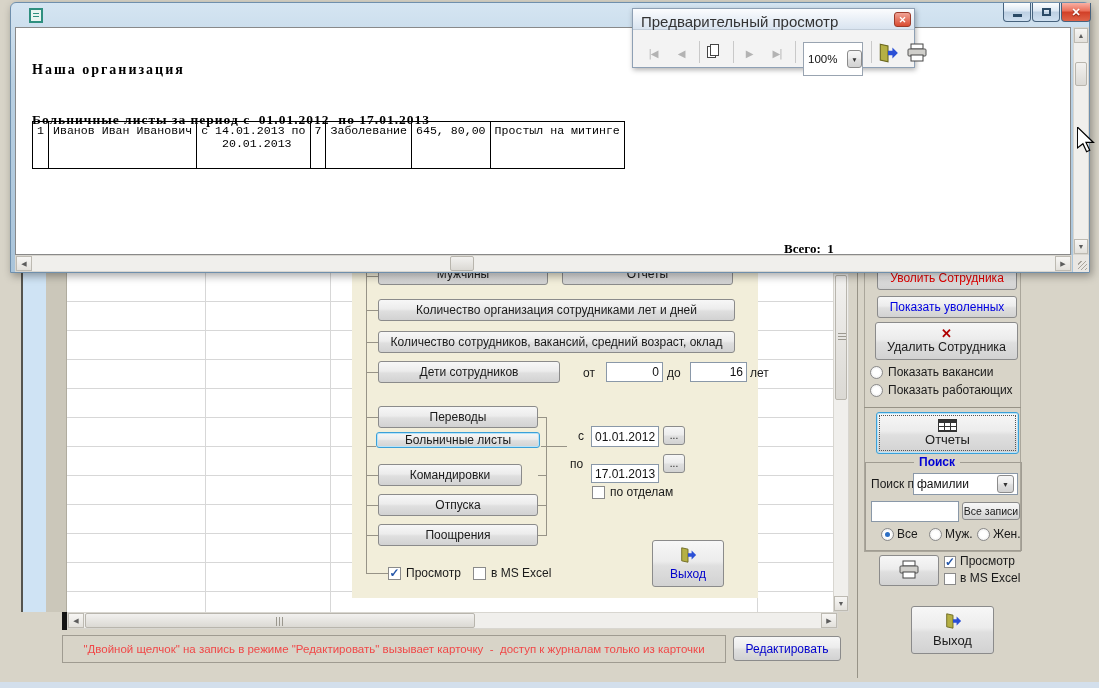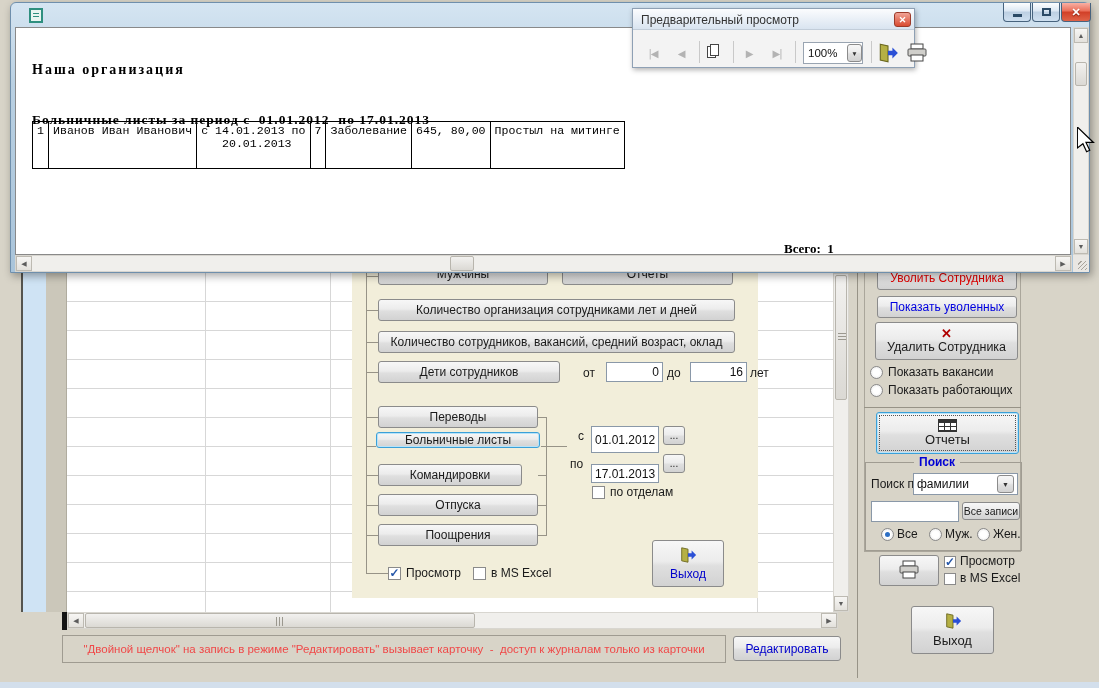--- a/index.html
+++ b/index.html
@@ -166,21 +166,21 @@
     <span>Командировки</span>
   </button>
 <button class="win-btn" style="left:378px;top:494px;width:160px;height:22px">
     <span>Отпуска</span>
   </button>
 <button class="win-btn" style="left:378px;top:524px;width:160px;height:22px">
     <span>Поощрения</span>
   </button>
 
 <span class="lbl" style="left:578px;top:429px">с</span>
-<input class="ipt" style="left: 591px; top: 426px; width: 68px; height: 27px;" readonly="" value="01.01.2012">
+<input class="ipt" style="left: 591px; top: 426px; width: 68px; height: 21px;" readonly="" value="01.01.2012">
 <button class="win-btn" style="left:663px;top:426px;width:22px;height:19px;font-size:10px">
     <span>...</span>
   </button>
 <span class="lbl" style="left:570px;top:457px">по</span>
 <input class="ipt" style="left: 591px; top: 464px; width: 68px; height: 19px;" readonly="" value="17.01.2013">
 <button class="win-btn" style="left:663px;top:454px;width:22px;height:19px;font-size:10px">
     <span>...</span>
   </button>
 
 <span class="chk" style="left:592px;top:486px"></span>
@@ -318,21 +318,21 @@
         <span>▶</span>
       </div>
   </div>
   <div class="abs" style="left:1062px;top:252px;width:16px;height:17px;background:#e9e7e3">
     <span class="abs" style="right:2px;bottom:2px;width:9px;height:9px;background:repeating-linear-gradient(135deg,transparent 0 2px,#a8a49c 2px 3px)"></span>
   </div>
 </div>
 
 <div class="abs" id="tb">
   <div class="tbar"></div>
-  <span class="abs" style="left:8px;top:4px;font-size:12px;color:#333">Предварительный просмотр</span>
+  <span class="abs" style="left:8px;top:4px;font-size:15px;color:#333">Предварительный просмотр</span>
   <span class="abs" style="left:261px;top:3px;width:17px;height:15px;border:1px solid #9b3a2a;border-radius:3px;background:linear-gradient(#f0a396,#d94b31);color:#fff;font-size:9px;font-weight:bold;display:flex;align-items:center;justify-content:center">
       <span>✕</span>
     </span>
 
   <span class="nav" style="left:8px">
       <span>|◀</span>
     </span>
   <span class="nav" style="left:36px">
       <span>◀</span>
     </span>
@@ -345,21 +345,21 @@
     </span>
   <span class="tb-sep" style="left:100px"></span>
   <span class="nav" style="left:104px">
       <span>▶</span>
     </span>
   <span class="nav" style="left:132px">
       <span>▶|</span>
     </span>
   <span class="tb-sep" style="left:162px"></span>
 
-  <div class="abs" style="left:170px;top:33px;width:60px;height:22px;border:1px solid #99a4b1;background:#fff;display:flex;align-items:center">
+  <div class="abs" style="left:170px;top:33px;width:60px;height:34px;border:1px solid #99a4b1;background:#fff;display:flex;align-items:center">
     <span style="flex:1;font-size:11.5px;padding-left:4px;color:#111">100%</span>
     <span class="win-btn" style="position:static;width:15px;height:18px;font-size:6.5px;color:#333">
         <span>▼</span>
       </span>
   </div>
   <span class="tb-sep" style="left:238px"></span>
   <span class="abs" style="left:244px;top:33px"><svg width="22" height="22" viewBox="0 0 20 20">
         <polygon points="3,2 10,3.5 10,18 3,16.5" fill="#b5b044" stroke="#6b6820" stroke-width="1"></polygon>
         <polygon points="10,8 14,8 14,5 19,10 14,15 14,12 10,12" fill="#2b50d6"></polygon>
       </svg></span>

